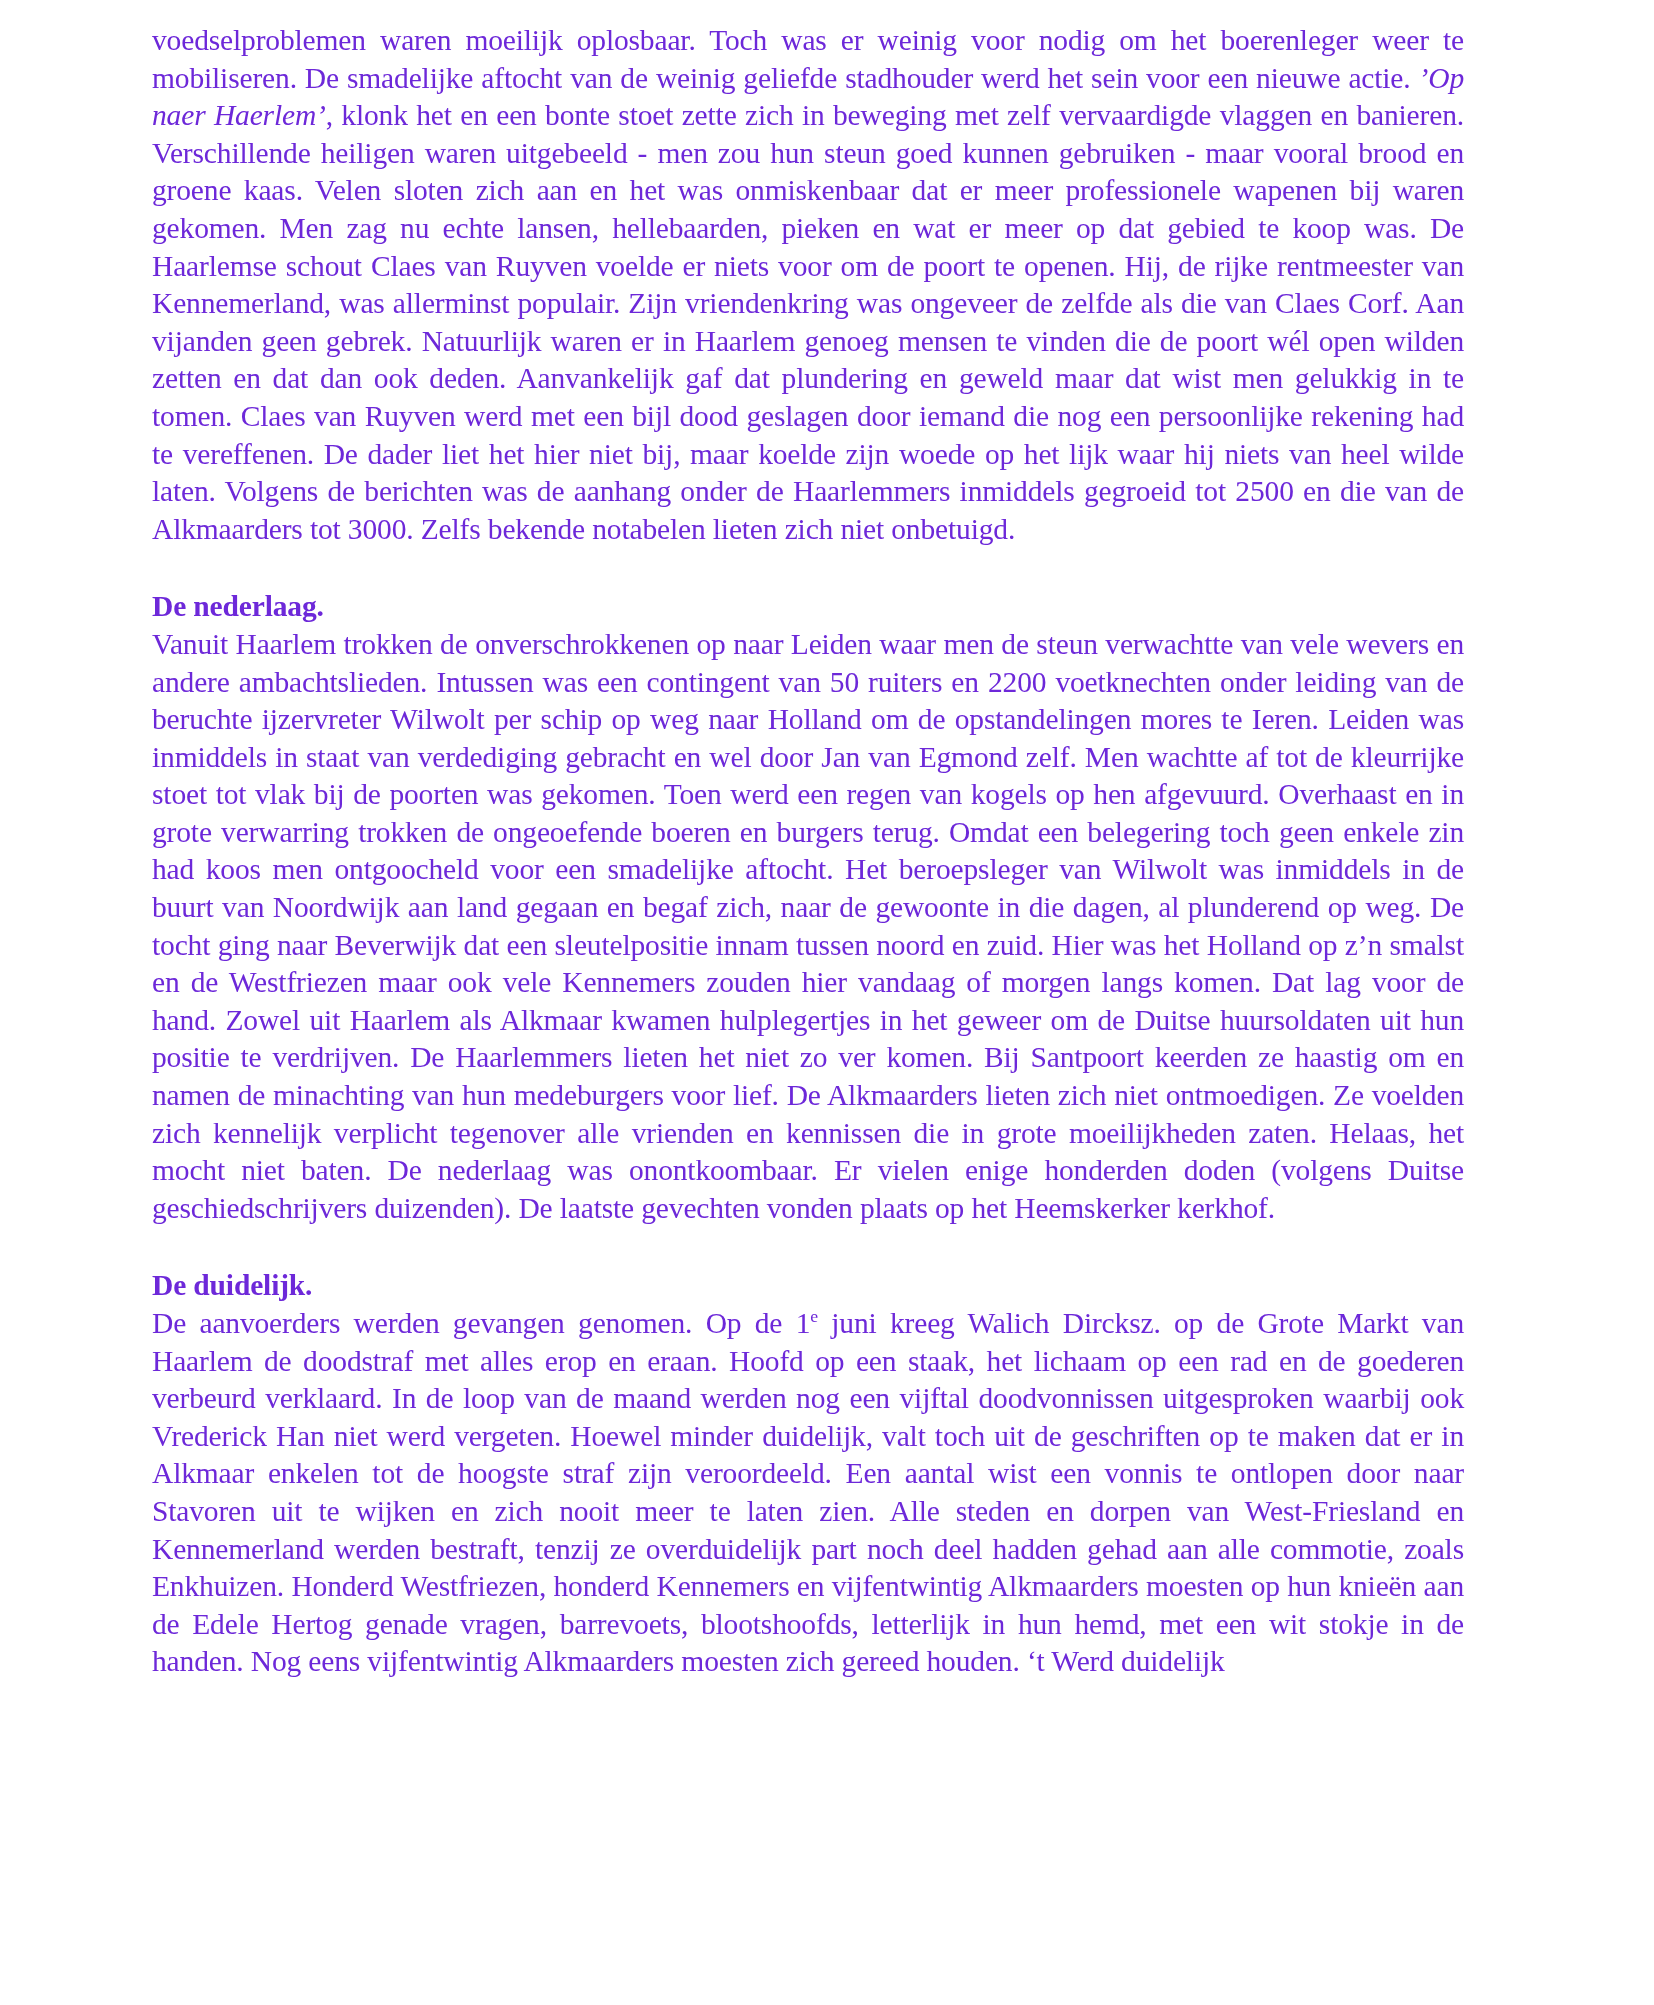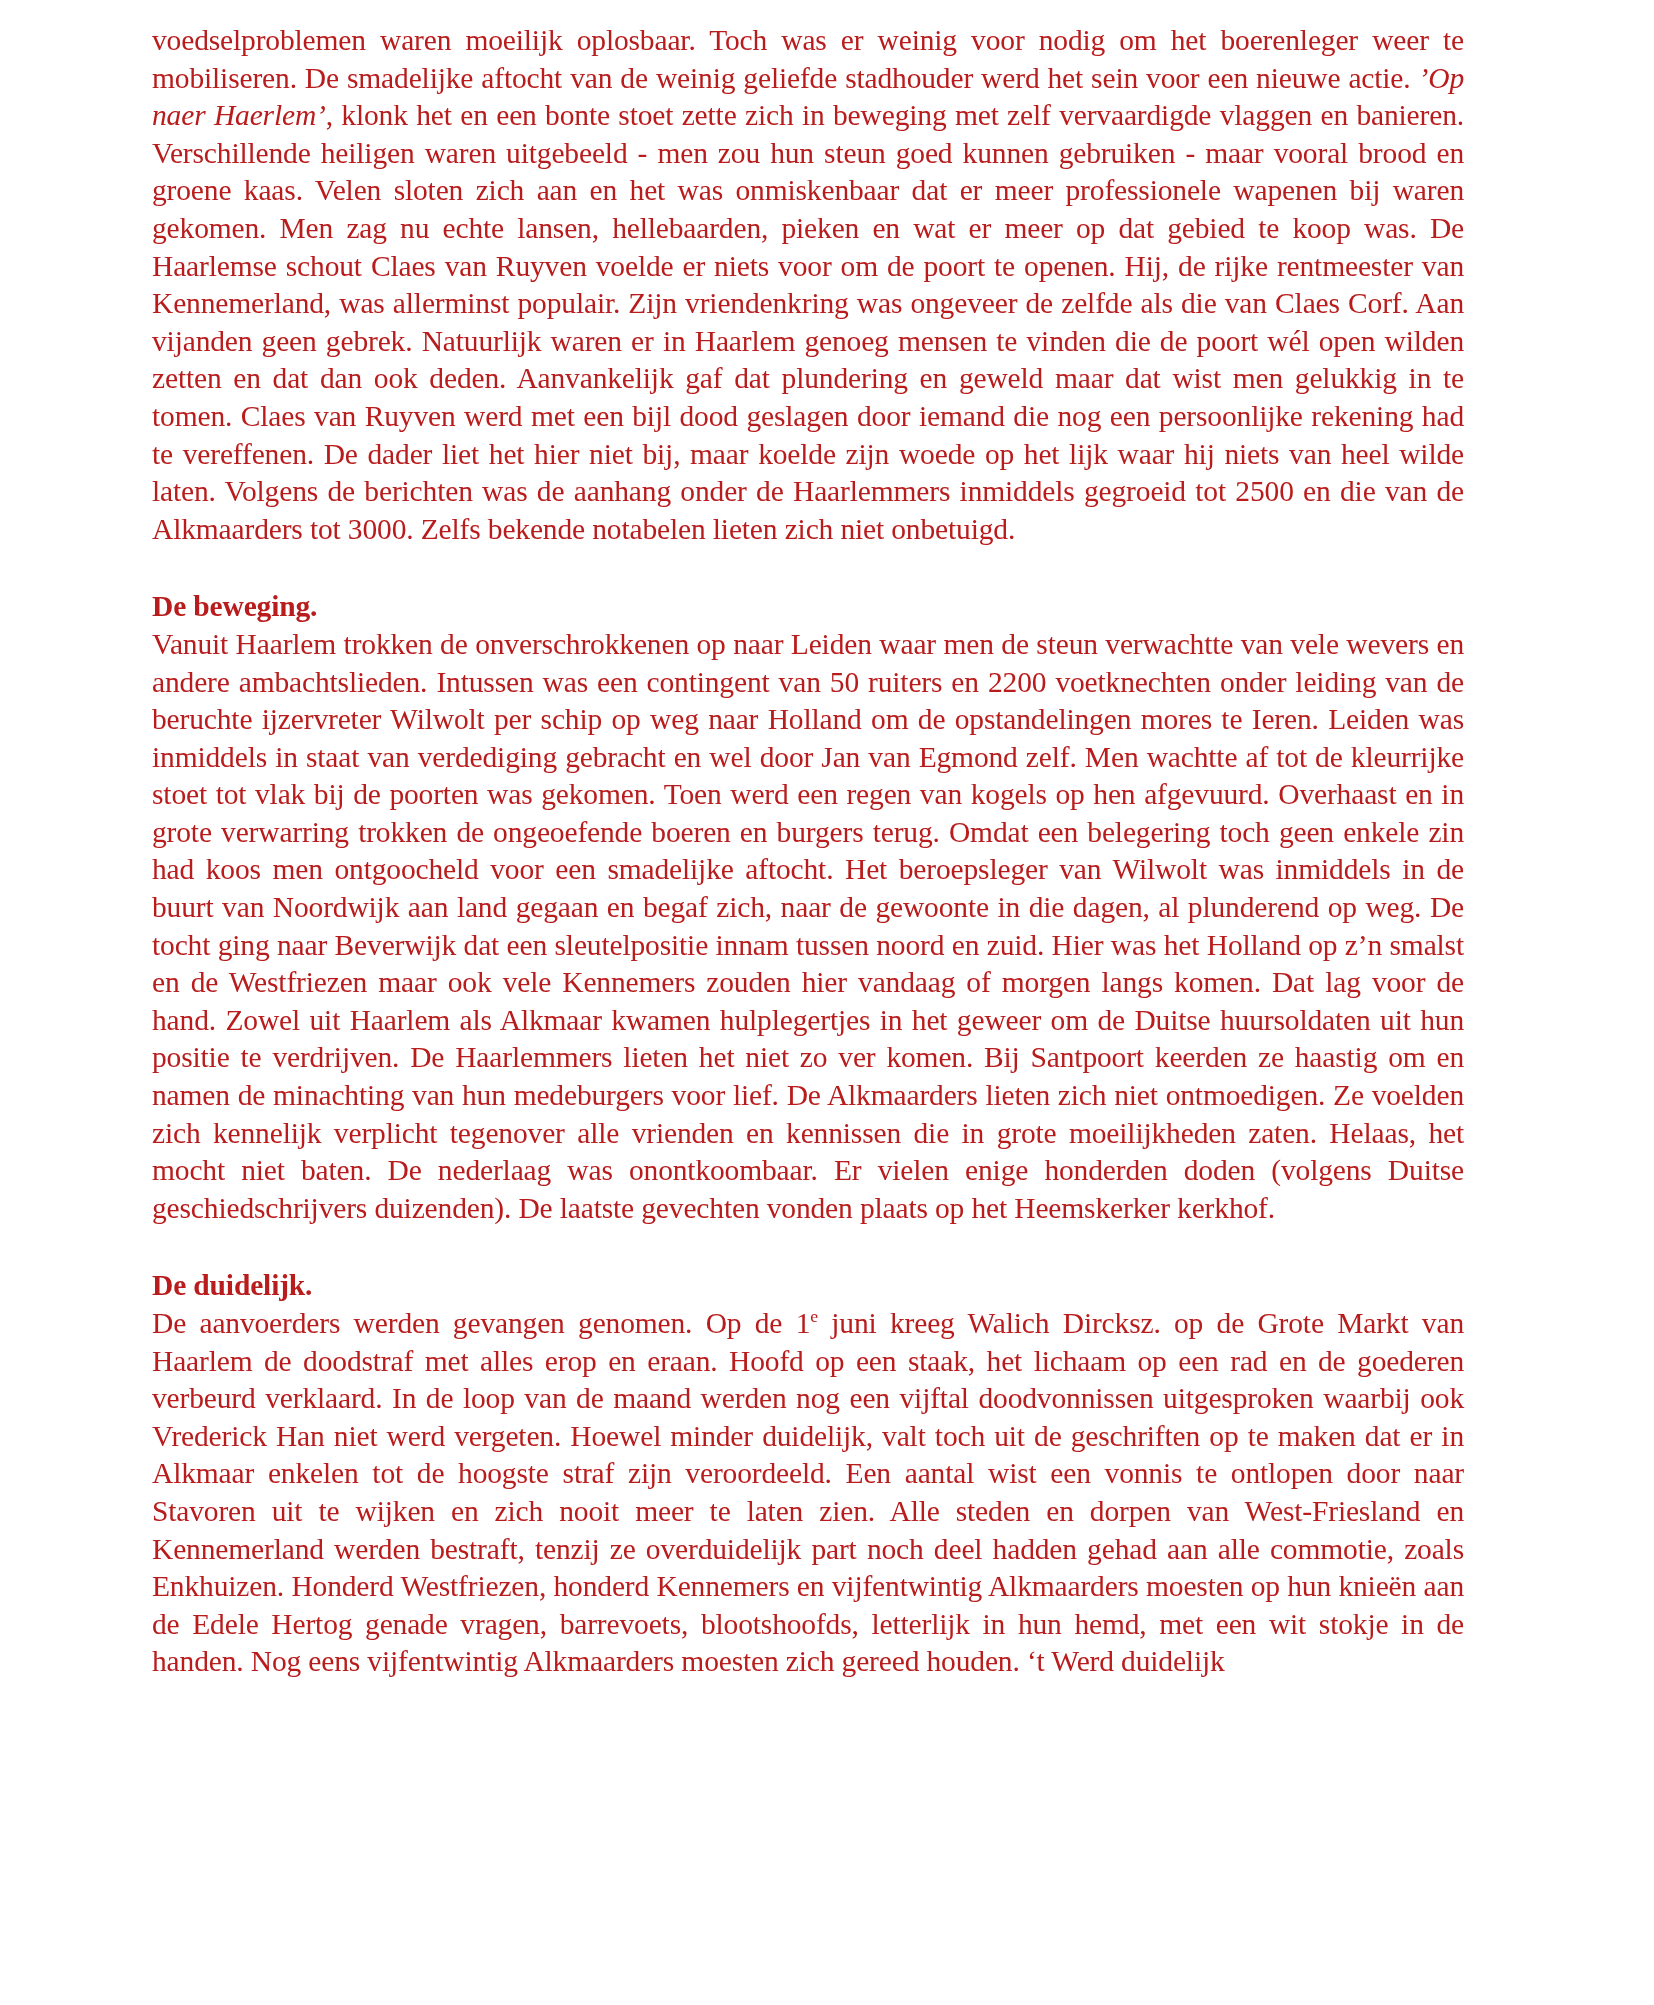--- a/index.html
+++ b/index.html
@@ -11,21 +11,21 @@
     position: relative;
     width: 1654px;
     height: 2005px;
     background: #ffffff;
     box-sizing: border-box;
     padding: 22px 190px 0 152px;
     overflow: hidden;
     font-family: "Liberation Serif", "DejaVu Serif", serif;
     font-size: 29.5px;
     line-height: 37.6px;
-    color: #b91c1c;
+    color: #6d28d9;
   }
   .body-text {
     text-align: justify;
     letter-spacing: -0.15px;
   }
   p.para {
     margin: 0;
     padding: 0;
   }
   .section-heading {
@@ -45,21 +45,21 @@
   }
 </style>
 </head>
 <body>
 
 <div class="page">
   <div class="body-text">
 
     <p class="para"><span>voedselproblemen waren moeilijk oplosbaar. Toch was er weinig voor nodig om het boerenleger weer te mobiliseren. De smadelijke aftocht van de weinig geliefde stadhouder werd het sein voor een nieuwe actie. </span><span class="italic-phrase">’Op naer Haerlem’</span><span>, klonk het en een bonte stoet zette zich in beweging met zelf vervaardigde vlaggen en banieren. Verschillende heiligen waren uitgebeeld - men zou hun steun goed kunnen gebruiken - maar vooral brood en groene kaas. Velen sloten zich aan en het was onmiskenbaar dat er meer professionele wapenen bij waren gekomen. Men zag nu echte lansen, hellebaarden, pieken en wat er meer op dat gebied te koop was. De Haarlemse schout Claes van Ruyven voelde er niets voor om de poort te openen. Hij, de rijke rentmeester van Kennemerland, was allerminst populair. Zijn vriendenkring was ongeveer de zelfde als die van Claes Corf. Aan vijanden geen gebrek. Natuurlijk waren er in Haarlem genoeg mensen te vinden die de poort wél open wilden zetten en dat dan ook deden. Aanvankelijk gaf dat plundering en geweld maar dat wist men gelukkig in te tomen. Claes van Ruyven werd met een bijl dood geslagen door iemand die nog een persoonlijke rekening had te vereffenen. De dader liet het hier niet bij, maar koelde zijn woede op het lijk waar hij niets van heel wilde laten. Volgens de berichten was de aanhang onder de Haarlemmers inmiddels gegroeid tot 2500 en die van de Alkmaarders tot 3000. Zelfs bekende notabelen lieten zich niet onbetuigd.</span></p>
 
-    <h2 class="section-heading">De beweging.</h2>
+    <h2 class="section-heading">De nederlaag.</h2>
 
     <p class="para">Vanuit Haarlem trokken de onverschrokkenen op naar Leiden waar men de steun verwachtte van vele wevers en andere ambachtslieden. Intussen was een contingent van 50 ruiters en 2200 voetknechten onder leiding van de beruchte ijzervreter Wilwolt per schip op weg naar Holland om de opstandelingen mores te Ieren. Leiden was inmiddels in staat van verdediging gebracht en wel door Jan van Egmond zelf. Men wachtte af tot de kleurrijke stoet tot vlak bij de poorten was gekomen. Toen werd een regen van kogels op hen afgevuurd. Overhaast en in grote verwarring trokken de ongeoefende boeren en burgers terug. Omdat een belegering toch geen enkele zin had koos men ontgoocheld voor een smadelijke aftocht. Het beroepsleger van Wilwolt was inmiddels in de buurt van Noordwijk aan land gegaan en begaf zich, naar de gewoonte in die dagen, al plunderend op weg. De tocht ging naar Beverwijk dat een sleutelpositie innam tussen noord en zuid. Hier was het Holland op z’n smalst en de Westfriezen maar ook vele Kennemers zouden hier vandaag of morgen langs komen. Dat lag voor de hand. Zowel uit Haarlem als Alkmaar kwamen hulplegertjes in het geweer om de Duitse huursoldaten uit hun positie te verdrijven. De Haarlemmers lieten het niet zo ver komen. Bij Santpoort keerden ze haastig om en namen de minachting van hun medeburgers voor lief. De Alkmaarders lieten zich niet ontmoedigen. Ze voelden zich kennelijk verplicht tegenover alle vrienden en kennissen die in grote moeilijkheden zaten. Helaas, het mocht niet baten. De nederlaag was onontkoombaar. Er vielen enige honderden doden (volgens Duitse geschiedschrijvers duizenden). De laatste gevechten vonden plaats op het Heemskerker kerkhof.</p>
 
     <h2 class="section-heading">De duidelijk.</h2>
 
     <p class="para"><span>De aanvoerders werden gevangen genomen. Op de 1</span><sup class="ordinal">e</sup><span> juni kreeg Walich Dircksz. op de Grote Markt van Haarlem de doodstraf met alles erop en eraan. Hoofd op een staak, het lichaam op een rad en de goederen verbeurd verklaard. In de loop van de maand werden nog een vijftal doodvonnissen uitgesproken waarbij ook Vrederick Han niet werd vergeten. Hoewel minder duidelijk, valt toch uit de geschriften op te maken dat er in Alkmaar enkelen tot de hoogste straf zijn veroordeeld. Een aantal wist een vonnis te ontlopen door naar Stavoren uit te wijken en zich nooit meer te laten zien. Alle steden en dorpen van West-Friesland en Kennemerland werden bestraft, tenzij ze overduidelijk part noch deel hadden gehad aan alle commotie, zoals Enkhuizen. Honderd Westfriezen, honderd Kennemers en vijfentwintig Alkmaarders moesten op hun knieën aan de Edele Hertog genade vragen, barrevoets, blootshoofds, letterlijk in hun hemd, met een wit stokje in de handen. Nog eens vijfentwintig Alkmaarders moesten zich gereed houden. ‘t Werd duidelijk</span></p>
 
   </div>
 </div>
 

